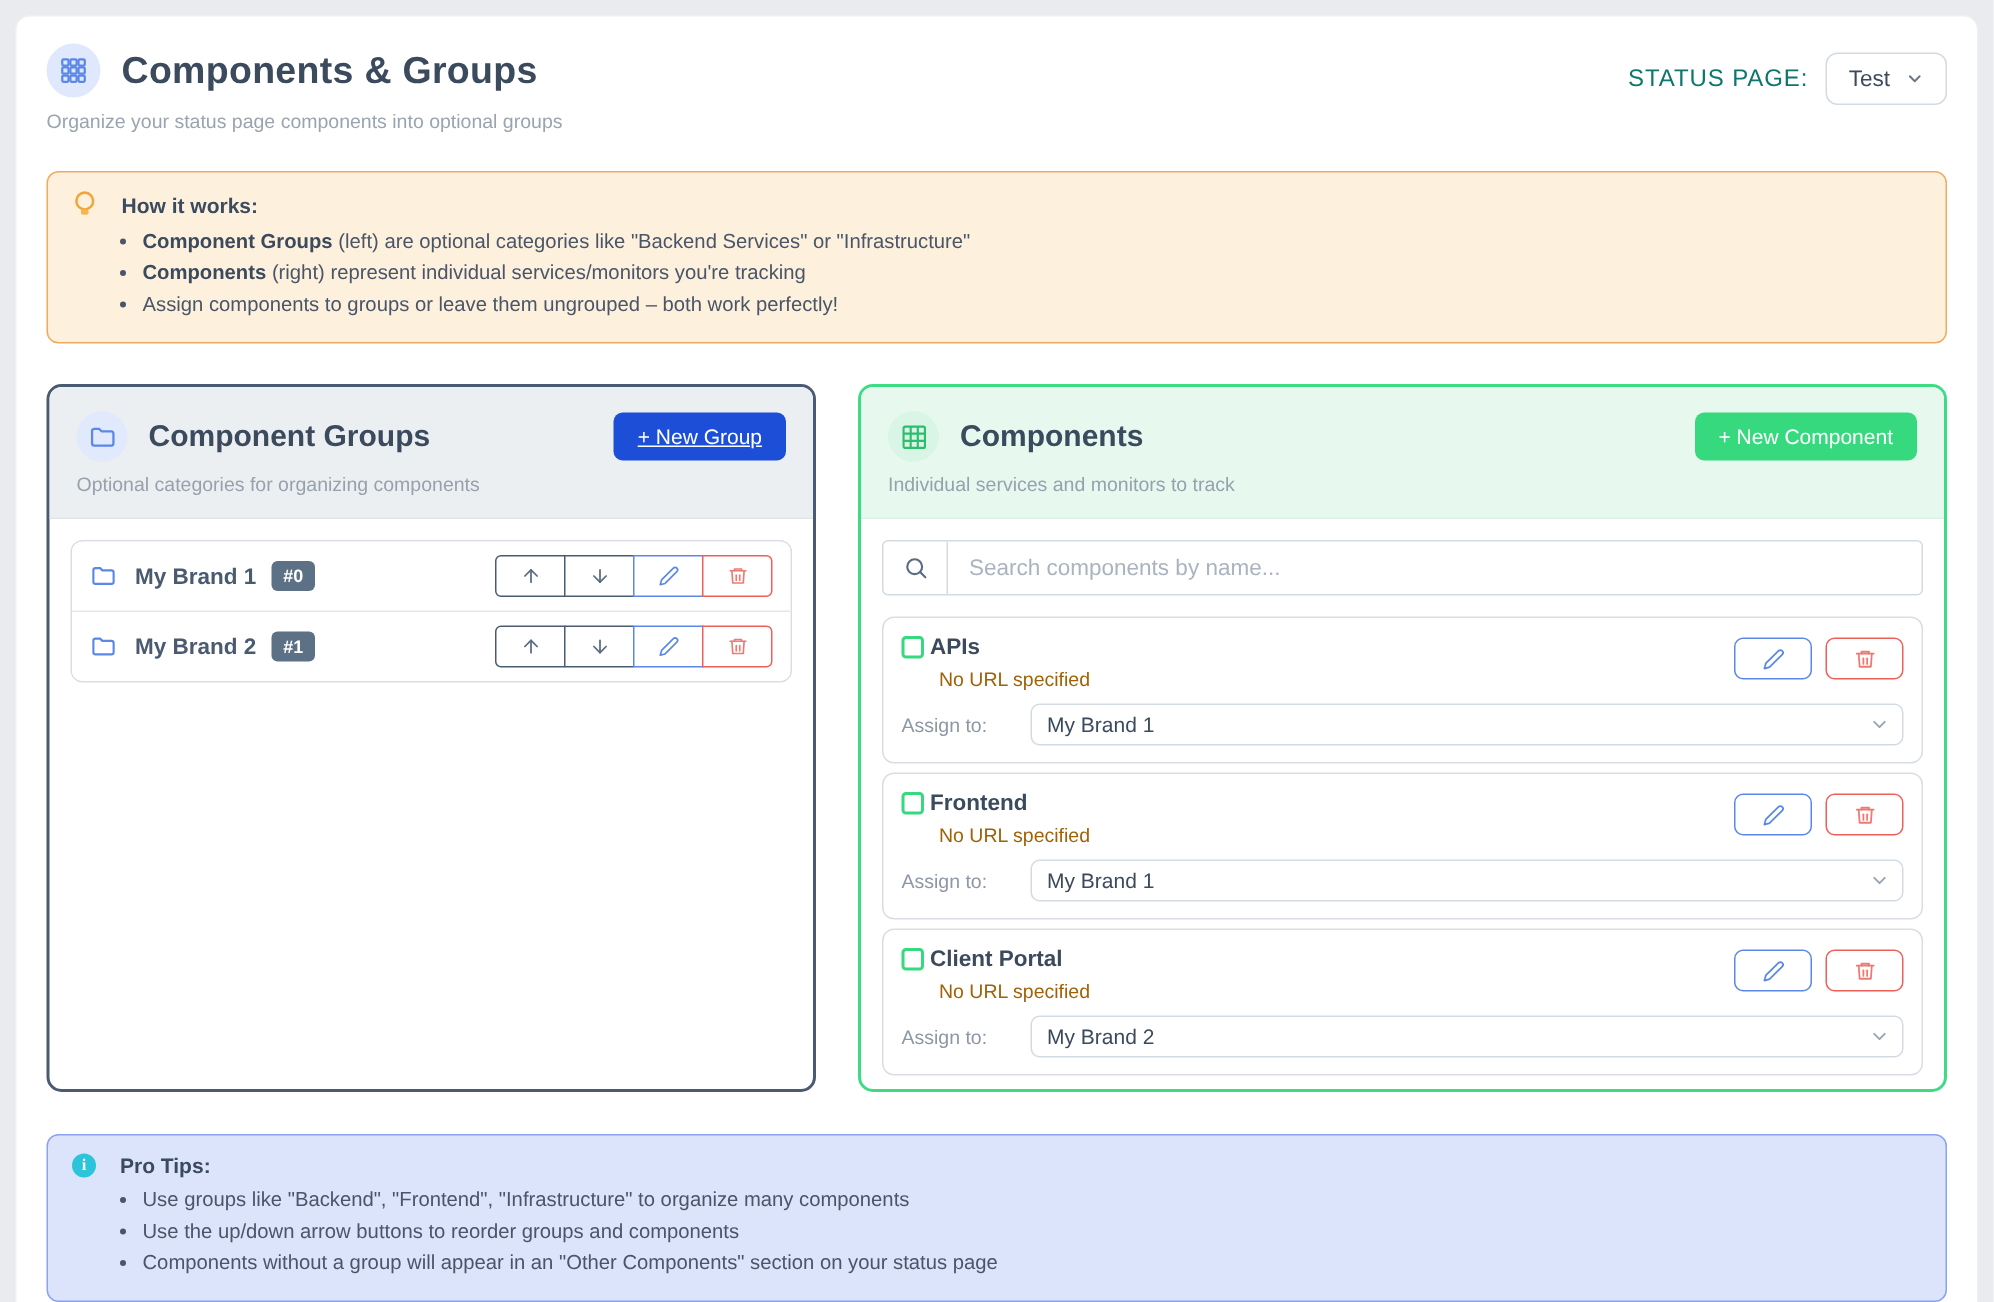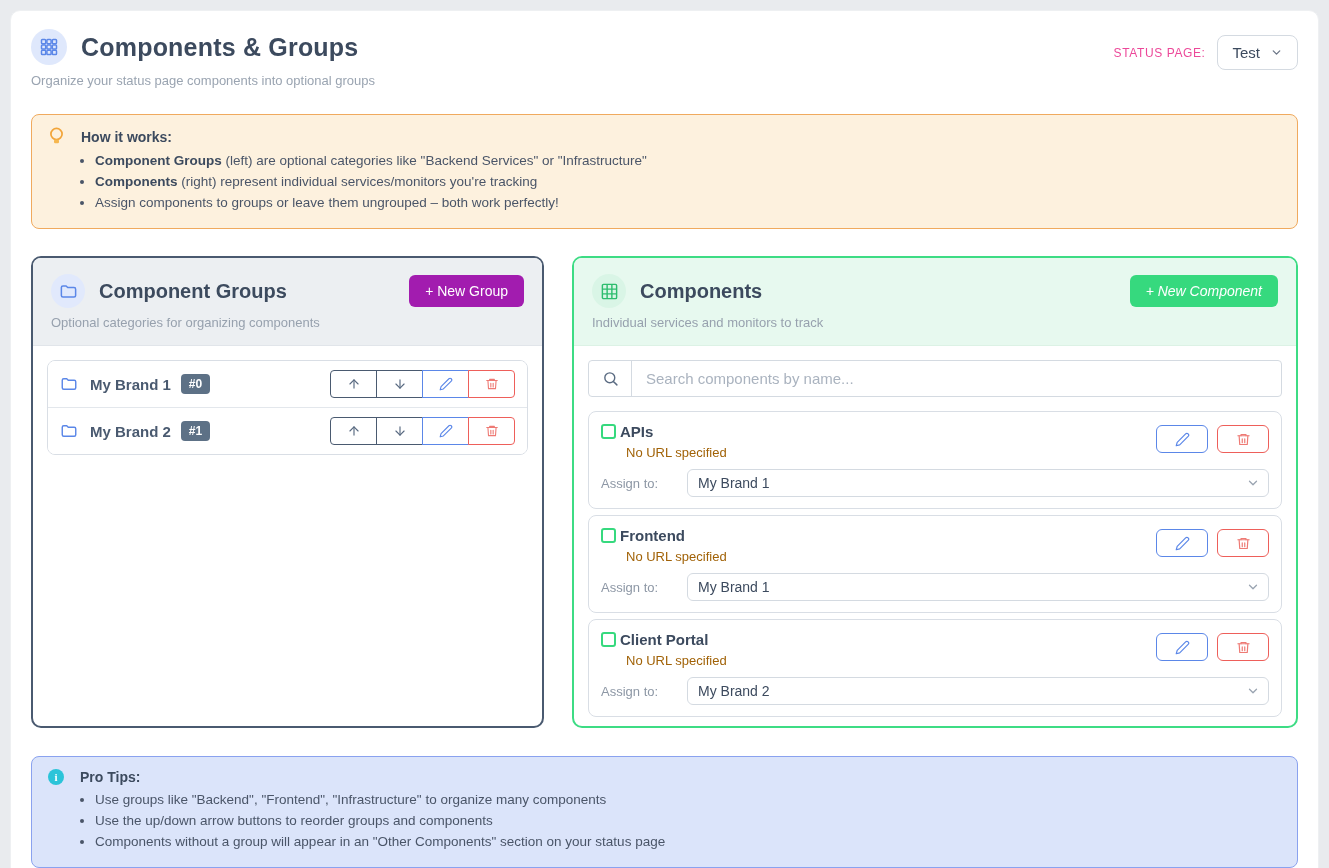--- a/index.html
+++ b/index.html
@@ -17,21 +17,21 @@
   
   .page-header { display:flex; justify-content:space-between; align-items:flex-start; }
   .ph-left .title-row { display:flex; align-items:center; gap:14px; }
   .app-icon {
     width:36px; height:36px; border-radius:50%; background:#dfe8fc;
     display:flex; align-items:center; justify-content:center;
   }
   h1 { font-size:25px; font-weight:600; color:#3c4a5e; letter-spacing:.2px; }
   .page-subtitle { margin-top:8px; font-size:13px; color:#9aa4b1; }
   .ph-right { display:flex; align-items:center; gap:12px; margin-top:6px; }
-  .status-label { font-size:12px; color:#ec4899; letter-spacing:.6px; }
+  .status-label { font-size:16px; color:#0f766e; letter-spacing:.6px; }
   .status-select {
     display:flex; align-items:center; gap:10px; background:#fff;
     border:1px solid #d4dae1; border-radius:8px; padding:8px 14px;
     font-size:15px; color:#3c4a5e; cursor:pointer; min-width:78px;
   }
 
   
   .infobox { border-radius:8px; padding:12px 16px; margin-top:26px; }
   .infobox.orange { background:#fdf1de; border:1px solid #f0aa5e; }
   .infobox.blue   { background:#dbe4fa; border:1px solid #8aa2ef; margin-top:28px; }
@@ -60,22 +60,22 @@
     display:flex; align-items:center; justify-content:center; margin-right:14px;
   }
   .panel.groups .panel-icon { background:#e1e9fc; }
   .panel.components .panel-icon { background:#d9f5e6; }
   .panel-title { font-size:20px; font-weight:600; color:#3c4a5e; flex:1; }
   .panel-subtitle { font-size:13px; color:#97a1ae; margin-top:7px; }
   .btn-new {
     border:none; border-radius:6px; color:#fff; font-size:14px;
     padding:8px 16px; cursor:pointer; font-family:inherit;
   }
-  .btn-new.slate { background:#a21caf; }
-  .btn-new.green { background:#36d97e;font-style:italic; }
+  .btn-new.slate { background:#1d4ed8;text-decoration:underline; }
+  .btn-new.green { background:#36d97e; }
   .panel-body { padding:14px; flex:1; }
 
   
   .group-list { border:1px solid #d9dee5; border-radius:8px; overflow:hidden; }
   .group-row { display:flex; align-items:center; padding:9px 12px; background:#fff; }
   .group-row + .group-row { border-top:1px solid #e3e7ec; }
   .group-name { font-size:15px; font-weight:bold; color:#4a5a70; margin:0 10px 0 12px; }
   .order-badge {
     background:#5d7186; color:#fff; font-size:12px; border-radius:4px;
     padding:3px 8px; font-weight:bold;

